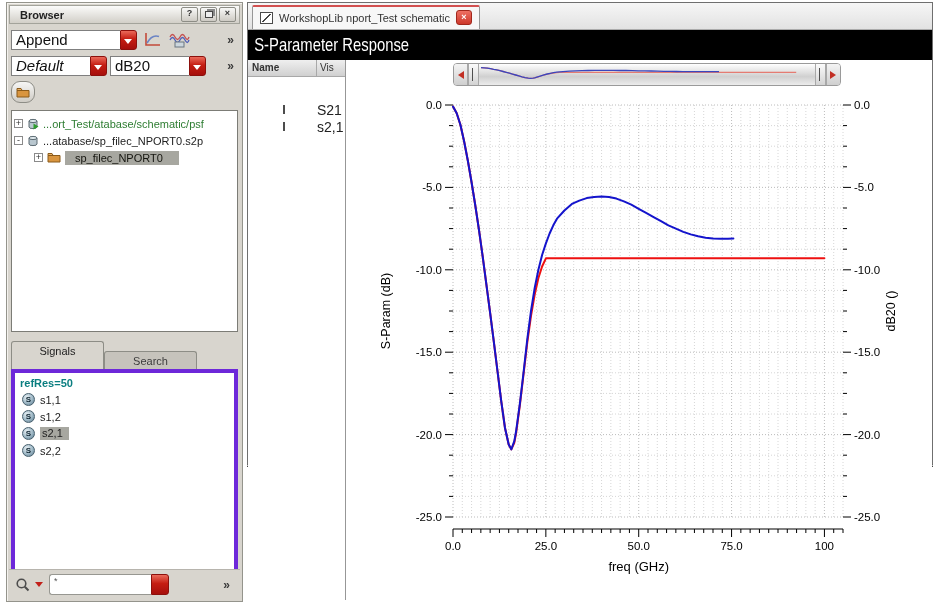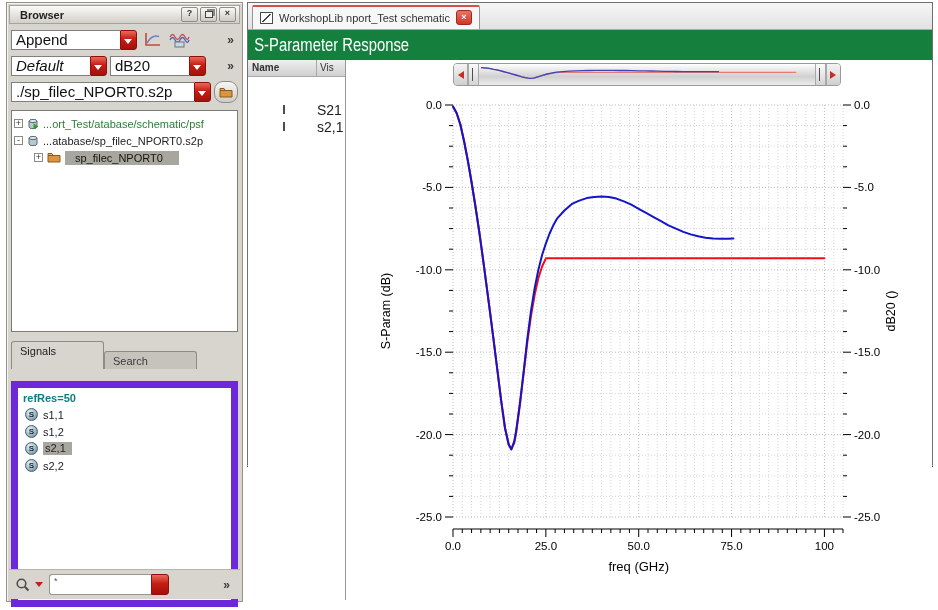--- a/index.html
+++ b/index.html
@@ -17,39 +17,39 @@
   .combo .drop::after{content:"";position:absolute;left:3px;top:8px;border:4px solid transparent;border-top:5px solid #fff;}
   .icon-btn{width:24px;height:22px;display:flex;align-items:center;justify-content:center;}
   .chev{margin-left:auto;font-size:12px;color:#3a3a3a;font-weight:bold;padding-right:4px;}
   .tree-box{margin:7px 2px 0;height:212px;background:#fff;border:1px solid #7c7c76;font-size:11px;padding:4px 2px;overflow:hidden;}
   .tree-row{display:flex;align-items:center;gap:4px;height:17px;white-space:nowrap;}
   .expander{width:9px;height:9px;border:1px solid #8a8a8a;background:#fff;font-size:9px;line-height:7px;text-align:center;color:#333;flex:0 0 auto;box-sizing:border-box;}
   .tree-row.child{padding-left:20px;}
   .t-green{color:#2e7d32;}
   .sel-label{background:#a7a7a0;color:#15150f;padding:1px 16px 1px 10px;}
   .tabs{display:flex;margin:9px 2px 0;width:186px;}
-  .tab{flex:1;font-size:11px;padding:3px 8px 2px;border:1px solid #8d8d86;border-bottom:none;border-radius:3px 3px 0 0;background:#d8d5ce;color:#222;}
+  .tab{flex:1;text-align:center;font-size:11px;padding:3px 8px 2px;border:1px solid #8d8d86;border-bottom:none;border-radius:3px 3px 0 0;background:#d8d5ce;color:#222;}
   .tab.inactive{background:#c6c3bc;margin-top:10px;color:#3c3c3c;}
-  .list-box{margin:12px 2px;height:206px;background:#fff;border:7px solid #6d28d9;font-size:11px;padding:3px 2px;overflow:hidden;}
+  .list-box{margin:0 2px;height:206px;background:#fff;border:4px solid #6d28d9;font-size:11px;padding:3px 2px;overflow:hidden;}
   .ref-row{color:#0a7e80;font-weight:bold;padding:1px 3px 2px;}
   .sig-row{display:flex;align-items:center;gap:5px;height:17px;padding-left:5px;}
   .s-icon{width:13px;height:13px;border-radius:50%;background:radial-gradient(circle at 35% 30%,#e9f1f5,#9db7c5 55%,#59788c);border:1px solid #47606e;color:#0e2430;font-size:8px;font-weight:bold;display:flex;align-items:center;justify-content:center;box-sizing:border-box;}
   .sig-row.selected .sig-label{background:#a7a7a0;padding:0 6px 1px 2px;}
   .bottom-bar{position:absolute;left:2px;right:2px;bottom:2px;height:29px;display:flex;align-items:center;gap:4px;padding:0 6px;border-top:1px solid #b7b4ad;background:#d8d5ce;}
   .red-caret{width:0;height:0;border:4px solid transparent;border-top:5px solid #c2201a;margin-top:4px;}
   .search-combo{display:flex;height:21px;width:120px;margin-left:2px;}
   .search-combo .field{flex:1;border:1px solid #979791;border-right:none;border-radius:3px 0 0 3px;background:#fff;font-size:9px;padding:1px 4px 0;color:#555;}
   
   #plot-panel{position:absolute;left:247px;top:2px;width:686px;height:465px;background:#fff;border:1px solid #6f6f6f;border-bottom:3px double #3a3a3a;box-sizing:border-box;}
   .tabbar{height:26px;background:linear-gradient(#f6f6f6,#e2e2e2);border-bottom:1px solid #ababab;display:flex;align-items:flex-end;padding-left:4px;}
   .doc-tab{display:flex;align-items:center;gap:6px;padding:3px 7px 4px;background:#f7f7f7;border:1px solid #979797;border-bottom:none;border-top:2px solid #d25050;border-radius:2px 2px 0 0;font-size:11px;color:#333;}
   .plot-ic{width:13px;height:12px;background:#fff;border:1px solid #4a4a4a;position:relative;box-sizing:border-box;}
   .plot-ic::after{content:"";position:absolute;left:1px;top:1px;width:9px;height:8px;background:linear-gradient(135deg,transparent 44%,#444 44%,#444 58%,transparent 58%);}
   .tab-close{width:14px;height:13px;background:linear-gradient(#ee7063,#cd382b);border:1px solid #a1281d;border-radius:3px;color:#fff;font-size:9px;font-weight:bold;text-align:center;line-height:12px;}
-  .black-header{height:30px;background:#15803d;color:#fff;display:flex;align-items:center;overflow:hidden;}
+  .black-header{height:30px;background:#000000;color:#fff;display:flex;align-items:center;overflow:hidden;}
   .bh-text{font-size:19px;transform:scaleX(.78);transform-origin:0 50%;padding-left:8px;white-space:nowrap;}
   .content{display:flex;height:540px;}
   .legend{width:97px;border-right:1px solid #979797;display:flex;flex-direction:column;background:#fff;}
   .legend-hd{display:flex;height:16px;background:linear-gradient(#efefef,#d0d0d0);border-bottom:1px solid #a8a8a8;font-size:10px;color:#333;}
   .legend-hd .nm{flex:1;padding:2px 0 0 4px;border-right:1px solid #a8a8a8;font-weight:bold;}
   .legend-hd .vs{width:25px;padding:2px 0 0 3px;}
   .legend-body{padding-top:24px;}
   .lrow{display:flex;align-items:center;height:17px;padding-left:4px;font-size:14px;color:#222;gap:28px;}
   .tree-dash{width:8px;border-top:1px dotted #8a8a8a;margin-right:3px;}
   .swatch{width:14px;height:9px;border:1px solid #4c4c4c;margin-right:4px;box-sizing:border-box;}
@@ -106,24 +106,20 @@
       <div class="drop"></div>
     </div>
     <div class="combo">
       <div class="field" style="width:70px;">dB20</div>
       <div class="drop"></div>
     </div>
     <span class="chev">»</span>
   </div>
 
   <div class="toolrow">
-    <div class="combo" style="flex:1;">
-      <div class="field" style="flex:1;">./sp_filec_NPORT0.s2p</div>
-      <div class="drop"></div>
-    </div>
     <div class="icon-btn" style="width:22px;height:20px;background:linear-gradient(#f6f6f5,#cfccc5);border:1px solid #8d8d86;border-radius:9px;">
       <svg width="14" height="11">
         <path d="M1 3.5 v-2 h4 l1.2 2" fill="#e8b36a" stroke="#8a5a1a"></path>
         <path d="M1 3.5 h12 v6.5 H1 z" fill="#d9953f" stroke="#8a5a1a"></path>
       </svg>
     </div>
   </div>
 
   <div class="tree-box">
     <div class="tree-row">

